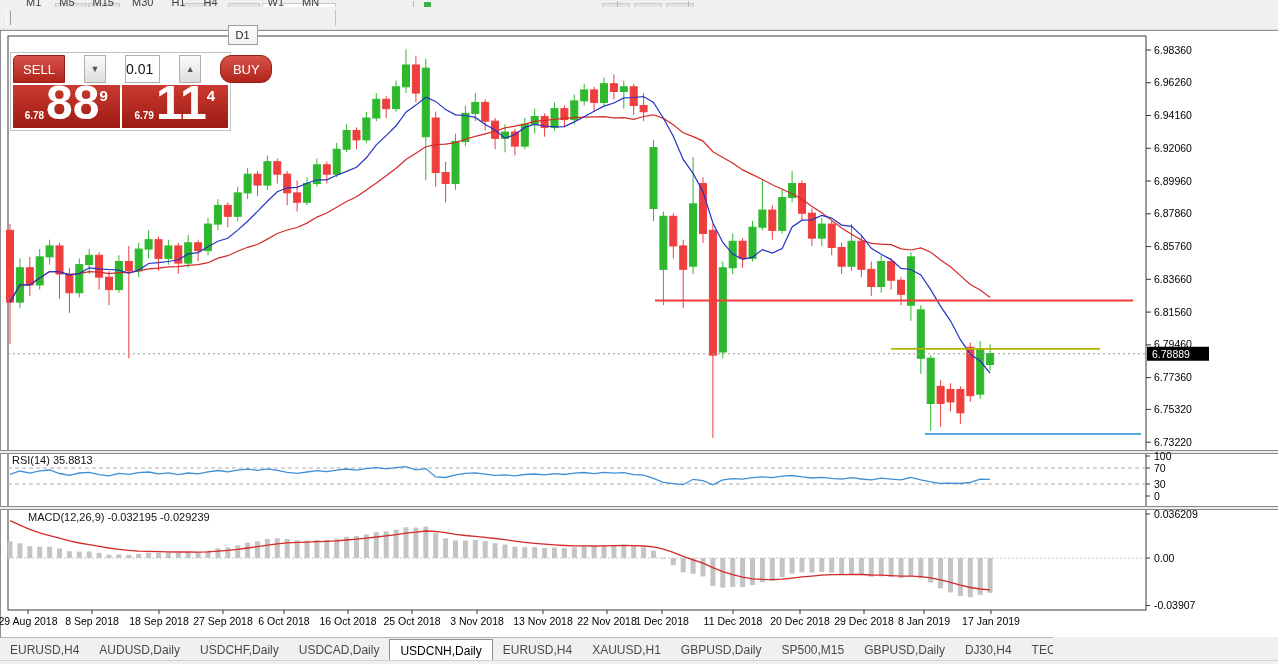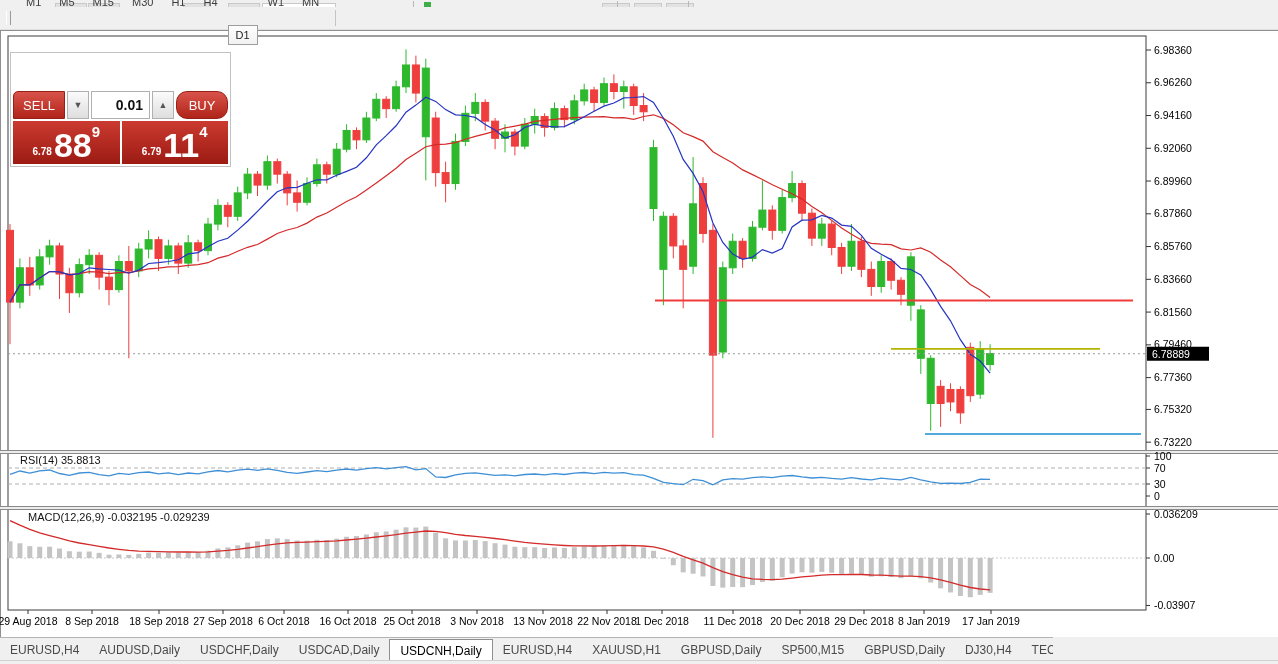--- a/index.html
+++ b/index.html
@@ -18,34 +18,34 @@
   .tf-btn{font-size:11px;color:#3c3c3c;padding:3px 7px;border:1px solid transparent;margin:0 1px;cursor:default;}
   .tf-btn.active{background:linear-gradient(#fdfdfd,#f2f2f2);border:1px solid #9d9d9d;color:#222;margin-top:33px;}
   .tf-vsep{width:1px;height:16px;background:#c4c4c4;margin:0 7px;}
   
   .chart-title{position:absolute;left:14px;top:37px;font-size:12px;color:#1c1c1c;z-index:4;white-space:nowrap;}
   .chart-title .tri{font-size:9px;margin-right:6px;color:#333;}
   .ind-label{position:absolute;font-size:11px;color:#111;z-index:4;white-space:nowrap;}
   
   .trade-panel{position:absolute;left:10px;top:52px;width:219px;z-index:6;background:#fff;
     border:1px solid #c2c2c2;box-shadow:0 0 0 1px rgba(255,255,255,.6);}
-  .tp-row1{display:flex;height:28px;gap:2px;padding:2px 2px 0 2px;box-sizing:content-box;margin-top:36px;}
+  .tp-row1{display:flex;height:28px;gap:19px;padding:2px 2px 0 2px;box-sizing:content-box;}
   .tp-btn{flex:0 0 50px;display:flex;align-items:center;justify-content:center;color:#fff;font-size:13px;
     background:linear-gradient(#d9534a,#b02419);border:1px solid #962017;cursor:pointer;}
   .tp-btn.sell{border-top-left-radius:5px;}
   .tp-btn.buy{border-top-right-radius:5px;border-radius:11px;}
   .tp-step{flex:0 0 20px;display:flex;align-items:center;justify-content:center;font-size:9px;color:#555;
     background:linear-gradient(#fbfbfb,#dedede);border:1px solid #b0b0b0;cursor:pointer;}
   .tp-lot{flex:1;display:flex;align-items:center;justify-content:flex-end;padding-right:6px;background:#fff;
-    border:1px solid #b0b0b0;font-size:14px;color:#111;font-weight:bold;}
+    border:1px solid #b0b0b0;font-size:14px;color:#111;}
   .tp-row2{display:flex;gap:2px;padding:2px;}
   .tp-price{flex:1;height:40px;display:flex;align-items:flex-end;justify-content:center;color:#fff;
     background:linear-gradient(#cb3a30,#9c1b13);padding-bottom:3px;cursor:pointer;}
   .px-small{font-size:10px;font-weight:bold;margin:0 2px 4px 0;}
-  .px-big{font-size:34px;font-weight:bold;line-height:0.92;}
+  .px-big{font-size:48px;font-weight:bold;line-height:0.92;}
   .px-sup{font-size:15px;font-weight:bold;align-self:flex-start;margin-top:2px;}
   
   .tab-bar{position:absolute;left:0;top:637px;width:1053px;height:23px;background:#f0f0f0;z-index:5;
     border-top:1px solid #b4b4b4;display:flex;align-items:stretch;overflow:hidden;}
   .tab{display:flex;align-items:center;padding:0 10px;font-size:12px;color:#4a4a4a;white-space:nowrap;cursor:pointer;}
   .tab.active{background:#fff;border:1px solid #8f8f8f;border-bottom:none;color:#000;margin-top:1px;}
   .tab-sep{width:1px;height:12px;background:#c0c0c0;align-self:center;}
   .tab-scroll{margin-left:auto;display:flex;align-items:center;gap:6px;padding:0 8px;color:#444;font-size:9px;}
   .tab-scroll span{cursor:pointer;}
   .bottom-strip{position:absolute;left:0;top:660px;width:1278px;height:4px;background:#f0f0f0;z-index:5;border-top:1px solid #d0d0d0;}
@@ -483,21 +483,21 @@
         <div class="tf-btn">H1</div>
         <div class="tf-btn">H4</div>
         <div class="tf-btn active">D1</div>
         <div class="tf-btn">W1</div>
         <div class="tf-btn">MN</div>
       </span>
     <div class="tf-vsep"></div>
   </div>
 
 
-  <div class="ind-label" style="left:12px;top:454px;margin-left:8px;">RSI(14) 35.8813</div>
+  <div class="ind-label" style="left:12px;top:454px;">RSI(14) 35.8813</div>
   <div class="ind-label" style="left:28px;top:511px;">MACD(12,26,9) -0.032195 -0.029239</div>
 
   <div class="trade-panel">
     <div class="tp-row1">
       <div class="tp-btn sell">SELL</div>
       <div class="tp-step">▼</div>
       <div class="tp-lot">0.01</div>
       <div class="tp-step">▲</div>
       <div class="tp-btn buy">BUY</div>
     </div>

